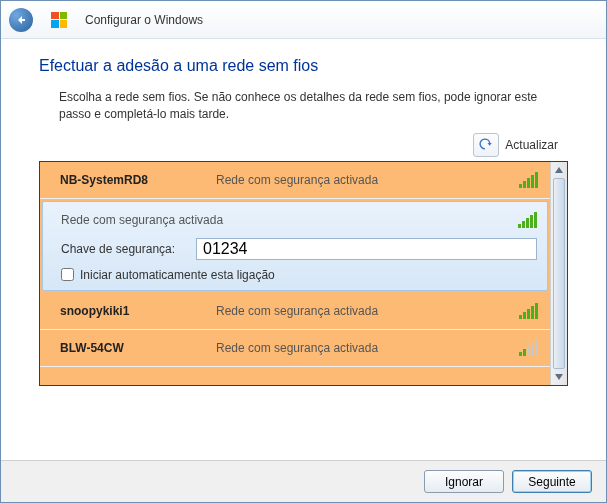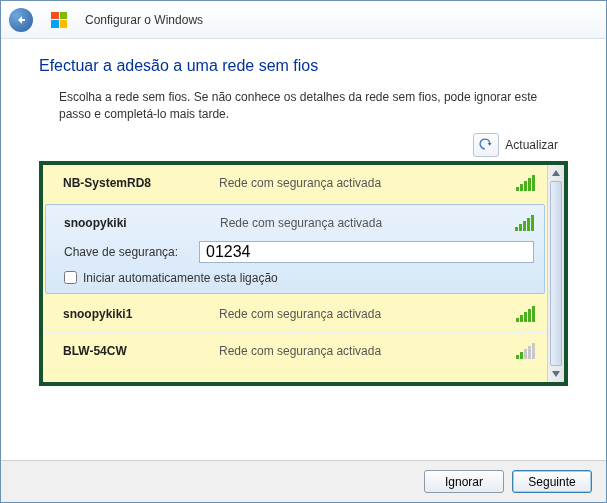--- a/index.html
+++ b/index.html
@@ -89,22 +89,22 @@
     border-radius: 3px;
     display: flex;
     align-items: center;
     justify-content: center;
     cursor: pointer;
   }
   .refresh-btn svg { fill: #3b78c4; }
   .refresh-label { font-size: 12px; color: #333; }
   .list-container {
     display: flex;
-    border: 4px solid #14532d;
-    background: #fef9c3;
+    border: 1px solid #14532d;
+    background: #fdba74;
     height: 225px;
   }
   .network-list {
     flex: 1;
     padding: 0;
     overflow: hidden;
   }
   .scrollbar {
     width: 17px;
     background: linear-gradient(to right, #f0f0f0, #e4e4e4);
@@ -281,21 +281,20 @@
               <span></span>
               <span></span>
               <span></span>
               <span></span>
               <span></span>
             </span>
         </div>
 
         <div class="selected-block">
           <div class="row1">
-            <span class="net-name">snoopykiki</span>
             <span class="net-status">Rede com segurança activada</span>
             <span class="signal sig-full">
                 <span></span>
                 <span></span>
                 <span></span>
                 <span></span>
                 <span></span>
               </span>
           </div>
           <div class="key-row">

